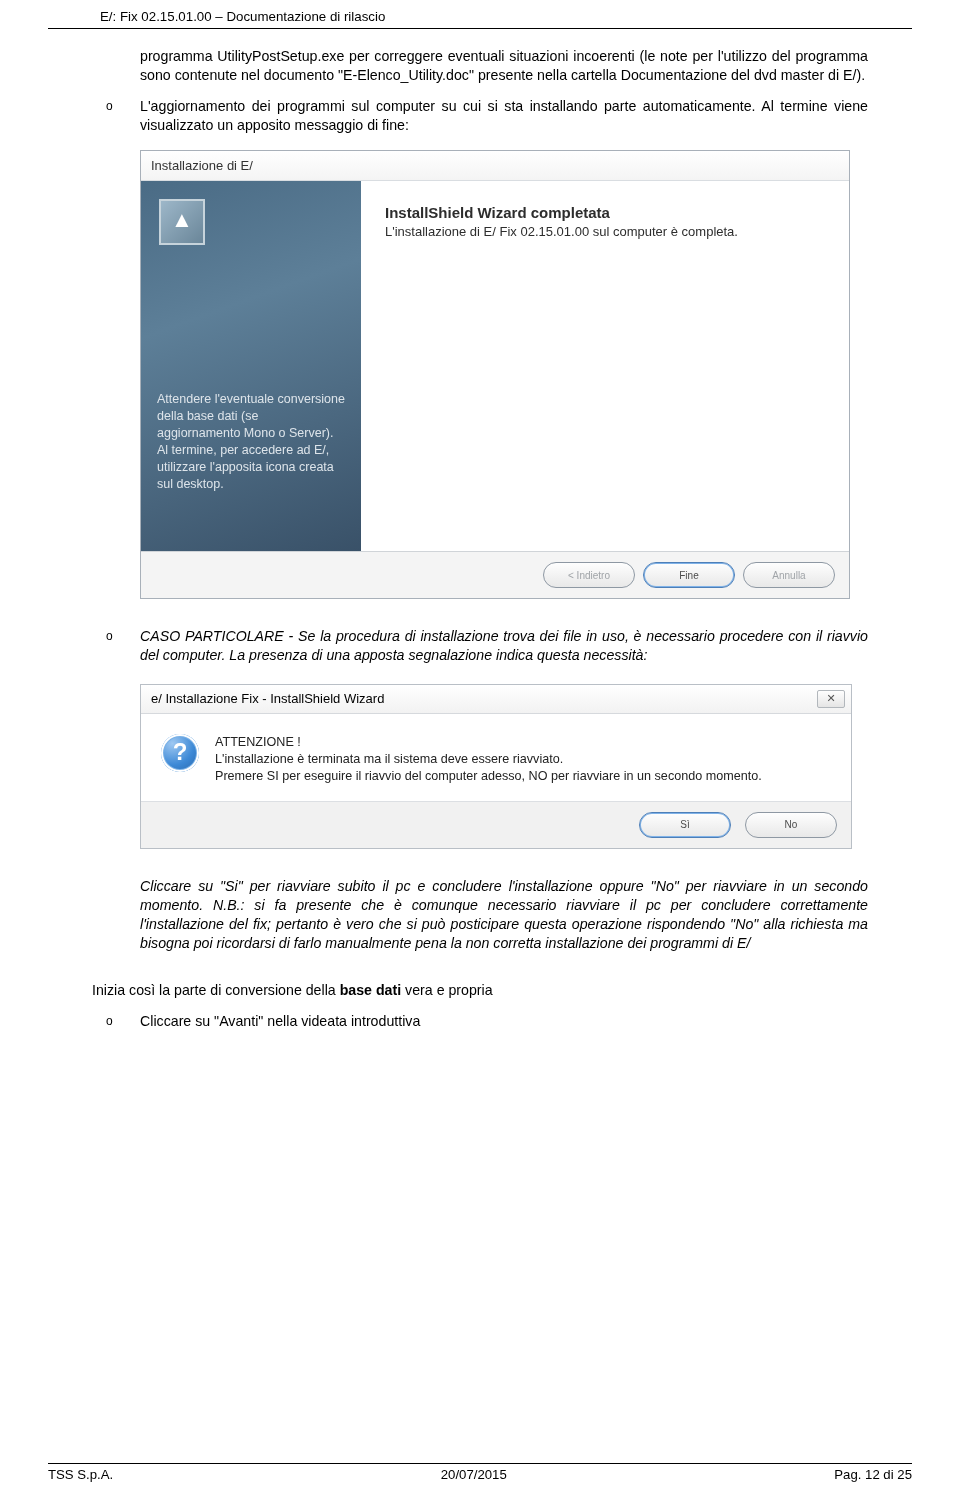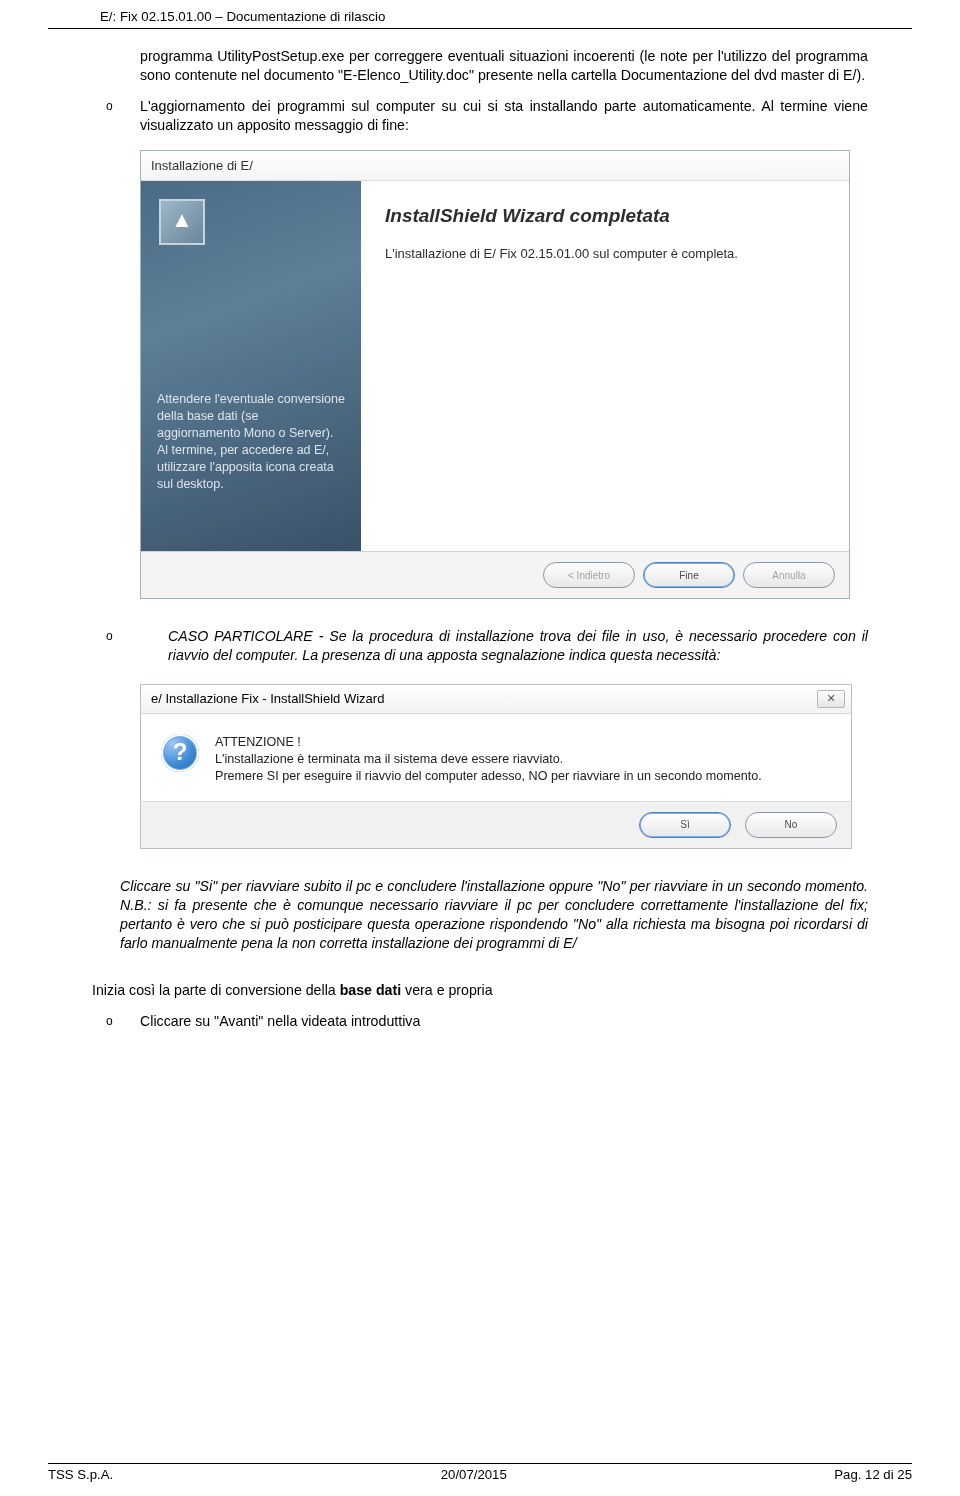--- a/index.html
+++ b/index.html
@@ -42,21 +42,21 @@
   .bullet .bmark {
     width: 34px;
     font-size: 12px;
     flex: none;
     padding-top: 1px;
   }
   .bullet .btext {
     flex: 1;
     text-align: justify;
   }
-  .italic { font-style: italic; margin-left: 28px; }
+  .italic { font-style: italic; }
   .red { color: #000000; }
   
   .wizard {
     margin: 14px 0 0 48px;
     width: 710px;
     border: 1px solid #a8b0b9;
     background: #fff;
     font-family: "Segoe UI", Tahoma, sans-serif;
     font-size: 13px;
     color: #333;
@@ -93,23 +93,22 @@
     left:10px; top:4px;
     font-size:22px;
   }
   .wizard-right {
     flex: 1;
     padding: 22px 28px 0 24px;
     color: #2d2d2d;
   }
   .wizard-right .w-heading {
     font-weight: bold;
-    font-size: 19px;
-    margin-bottom: 16px;
-    font-style: italic;
+    font-size: 15px;
+    margin-bottom: 0;
   }
   .wizard-right .w-msg {
     font-size: 13px;
   }
   .wizard-buttons {
     border-top: 1px solid #d0d4d8;
     padding: 10px 14px;
     display: flex;
     justify-content: flex-end;
     gap: 8px;

